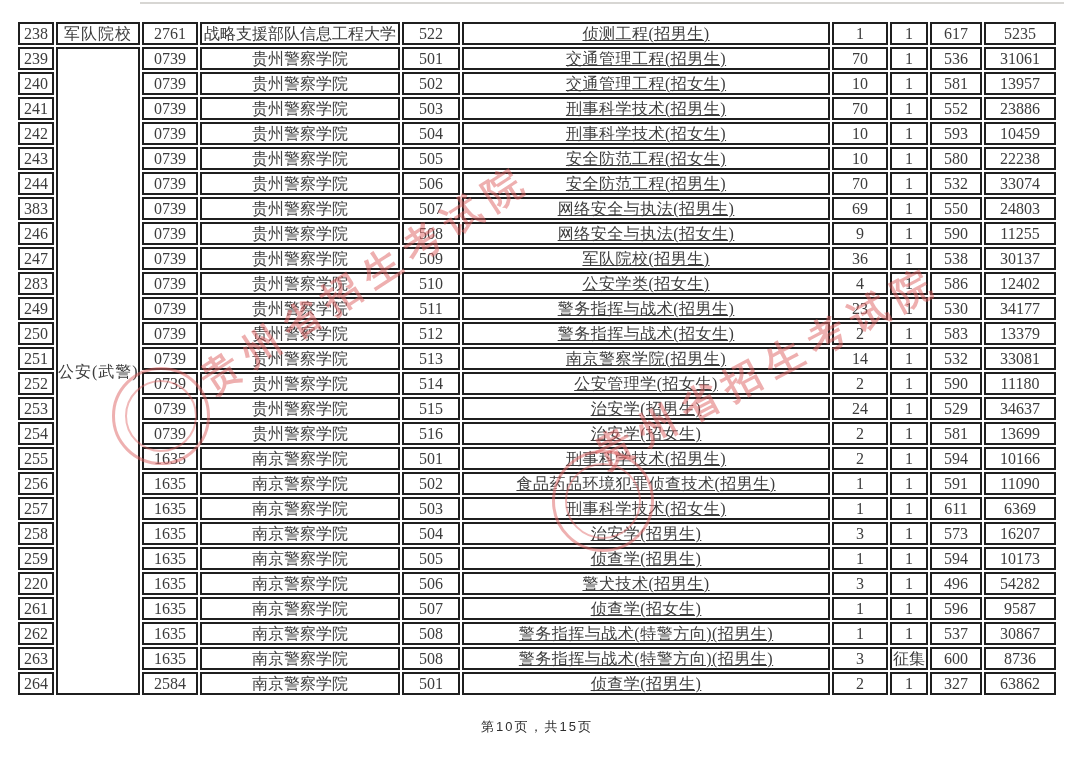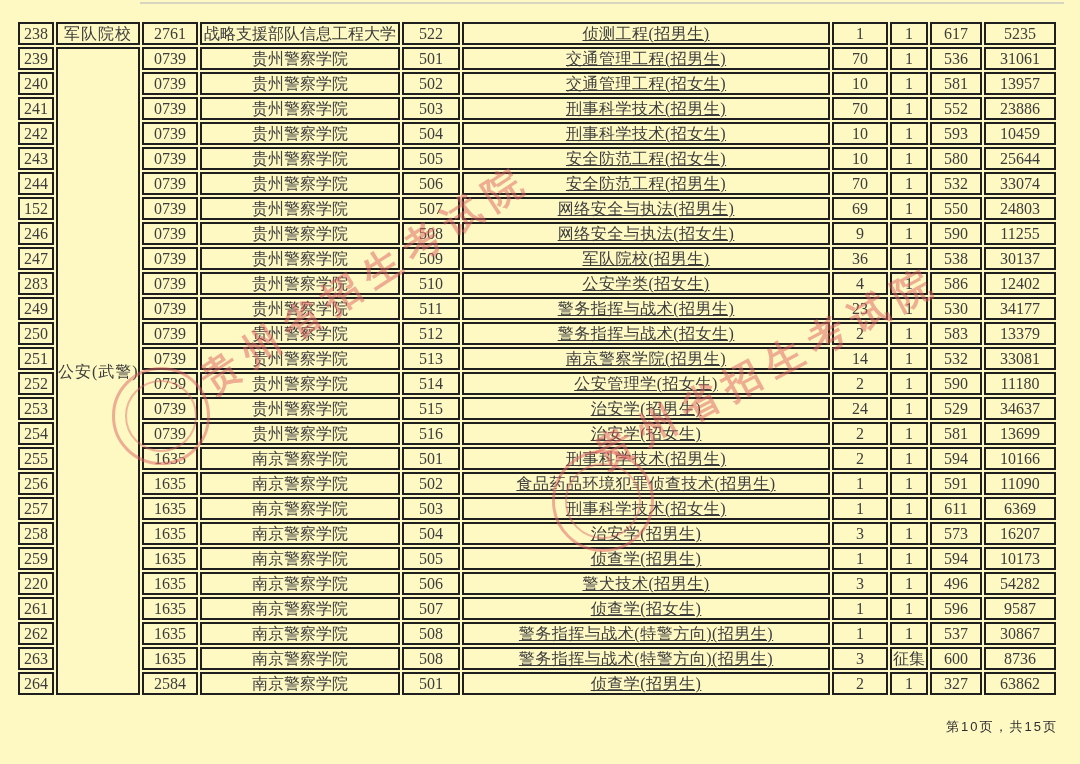--- a/index.html
+++ b/index.html
@@ -1,21 +1,21 @@
 <!DOCTYPE html>
 <html><head>
 <meta charset="utf-8">
 <style>
   * { margin: 0; padding: 0; }
   html, body { background: #e8e6e3; }
   .page {
     position: relative;
     width: 1080px;
     height: 764px;
-    background: #fef9c3;
+    background: #ffffff;
     overflow: hidden;
     font-family: "Liberation Serif", serif;
   }
   .top-crop-line {
     position: absolute;
     left: 140px;
     right: 16px;
     top: 2px;
     height: 2px;
     background: #c6c4c1;
@@ -43,21 +43,21 @@
     overflow: hidden;
     white-space: nowrap;
   }
   td.cell-category { font-size: 16px; letter-spacing: 1px; margin-top: 42px; }
   td.cell-major-name { letter-spacing: 0.5px; text-decoration: underline; }
   .footer {
     position: absolute;
     left: 16px;
     top: 718px;
     width: 1042px;
-    text-align: right;
+    text-align: center;
     font-family: "Liberation Sans", sans-serif;
     font-size: 13px;
     color: #2e2e2e;
     letter-spacing: 2px;
   }
   .wm {
     position: absolute;
     transform-origin: 0 50%;
     color: rgba(221, 95, 95, 0.5);
     font-size: 38px;
@@ -164,35 +164,35 @@
         </tr>
         <tr>
           <td class="cell-seq">243</td>
           <td class="cell-school-code">0739</td>
           <td class="cell-school-name">贵州警察学院</td>
           <td class="cell-major-code">505</td>
           <td class="cell-major-name">安全防范工程(招女生)</td>
           <td class="cell-plan-count">10</td>
           <td class="cell-batch">1</td>
           <td class="cell-min-score">580</td>
-          <td class="cell-min-rank">25644</td>
+          <td class="cell-min-rank">22238</td>
         </tr>
         <tr>
           <td class="cell-seq">244</td>
           <td class="cell-school-code">0739</td>
           <td class="cell-school-name">贵州警察学院</td>
           <td class="cell-major-code">506</td>
           <td class="cell-major-name">安全防范工程(招男生)</td>
           <td class="cell-plan-count">70</td>
           <td class="cell-batch">1</td>
           <td class="cell-min-score">532</td>
           <td class="cell-min-rank">33074</td>
         </tr>
         <tr>
-          <td class="cell-seq">152</td>
+          <td class="cell-seq">383</td>
           <td class="cell-school-code">0739</td>
           <td class="cell-school-name">贵州警察学院</td>
           <td class="cell-major-code">507</td>
           <td class="cell-major-name">网络安全与执法(招男生)</td>
           <td class="cell-plan-count">69</td>
           <td class="cell-batch">1</td>
           <td class="cell-min-score">550</td>
           <td class="cell-min-rank">24803</td>
         </tr>
         <tr>

